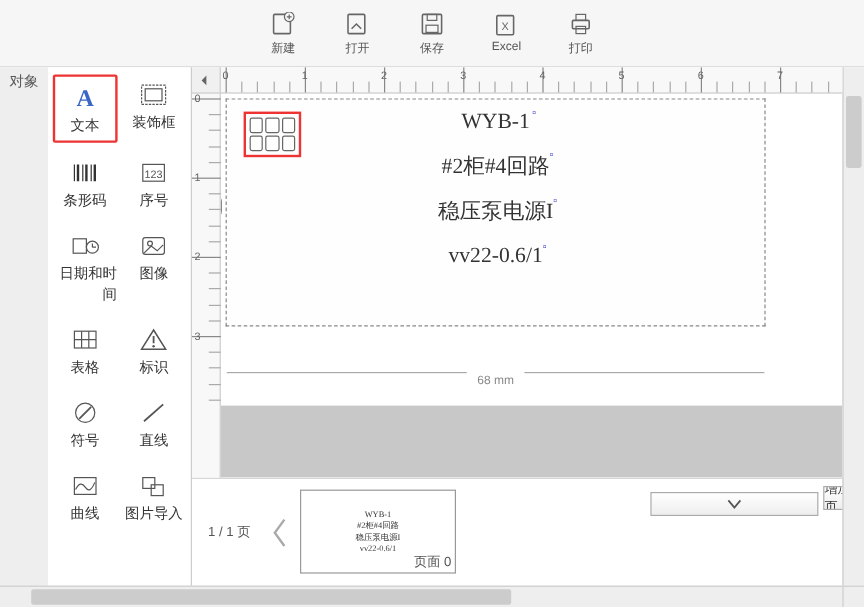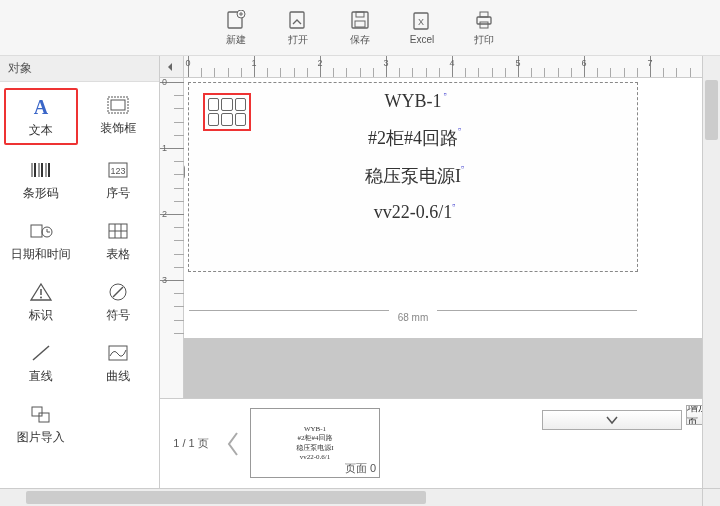--- a/index.html
+++ b/index.html
@@ -6,21 +6,21 @@
 body { width: 720px; height: 506px; background: #f6f6f6; font-family: "Microsoft YaHei", Arial, sans-serif; font-size: 12px; color: #333; overflow: hidden; position: relative; }
 
 
 .topbar { height: 56px; background: #f6f6f6; display: flex; align-items: center; justify-content: center; gap: 36px; border-bottom: 1px solid #ddd; }
 .topbar .item { display: flex; flex-direction: column; align-items: center; gap: 2px; cursor: pointer; }
 .topbar .icon-box { width: 26px; height: 22px; display: flex; align-items: center; justify-content: center; }
 .topbar .label { font-size: 10px; color: #555; }
 
 
 .main { display: flex; height: 450px; }
-.sidebar { width: 160px; background: #fff; border-right: 1px solid #ccc; display: flex; flex-direction: column; }
+.sidebar { width: 160px; background: #fff; border-right: 1px solid #ccc; display: flex; flex-direction: row; }
 .sidebar-title { background: #eee; padding: 4px 8px; font-size: 12px; color: #555; border-bottom: 1px solid #ddd; }
 .palette { flex: 1; padding: 6px 4px; overflow: auto; }
 .palette-grid { display: grid; grid-template-columns: 1fr 1fr; gap: 8px 4px; }
 .pal-item { display: flex; flex-direction: column; align-items: center; gap: 2px; padding: 4px 0; cursor: pointer; }
 .pal-item .pal-icon { width: 30px; height: 26px; display: flex; align-items: center; justify-content: center; }
 .pal-item .pal-label { font-size: 12px; color: #333; text-align: right; }
 .pal-item.selected { border: 2px solid #e33; border-radius: 2px; }
 
 
 .editor { flex: 1; display: flex; flex-direction: column; background: #fff; position: relative; }
@@ -168,20 +168,30 @@
         <div class="pal-item">
           <span class="pal-icon">
               <svg width="24" height="22">
                 <rect x="2" y="5" width="11" height="12" fill="none" stroke="#555"></rect>
                 <circle cx="18" cy="12" r="5" fill="none" stroke="#555"></circle>
                 <line x1="18" y1="12" x2="18" y2="9" stroke="#555"></line>
                 <line x1="18" y1="12" x2="21" y2="12" stroke="#555"></line>
               </svg>
             </span>
           <span class="pal-label">日期和时间</span>
+        </div>
+        <div class="pal-item">
+          <span class="pal-icon">
+              <svg width="24" height="22">
+                <rect x="3" y="4" width="18" height="14" rx="2" fill="none" stroke="#555"></rect>
+                <circle cx="9" cy="9" r="2" fill="none" stroke="#555"></circle>
+                <path d="M4 17 L10 11 L15 15 L20 10" fill="none" stroke="#555"></path>
+              </svg>
+            </span>
+          <span class="pal-label">图像</span>
         </div>
         <div class="pal-item">
           <span class="pal-icon">
               <svg width="24" height="22">
                 <rect x="3" y="4" width="18" height="14" fill="none" stroke="#555"></rect>
                 <line x1="3" y1="11" x2="21" y2="11" stroke="#555"></line>
                 <line x1="9" y1="4" x2="9" y2="18" stroke="#555"></line>
                 <line x1="15" y1="4" x2="15" y2="18" stroke="#555"></line>
               </svg>
             </span>

